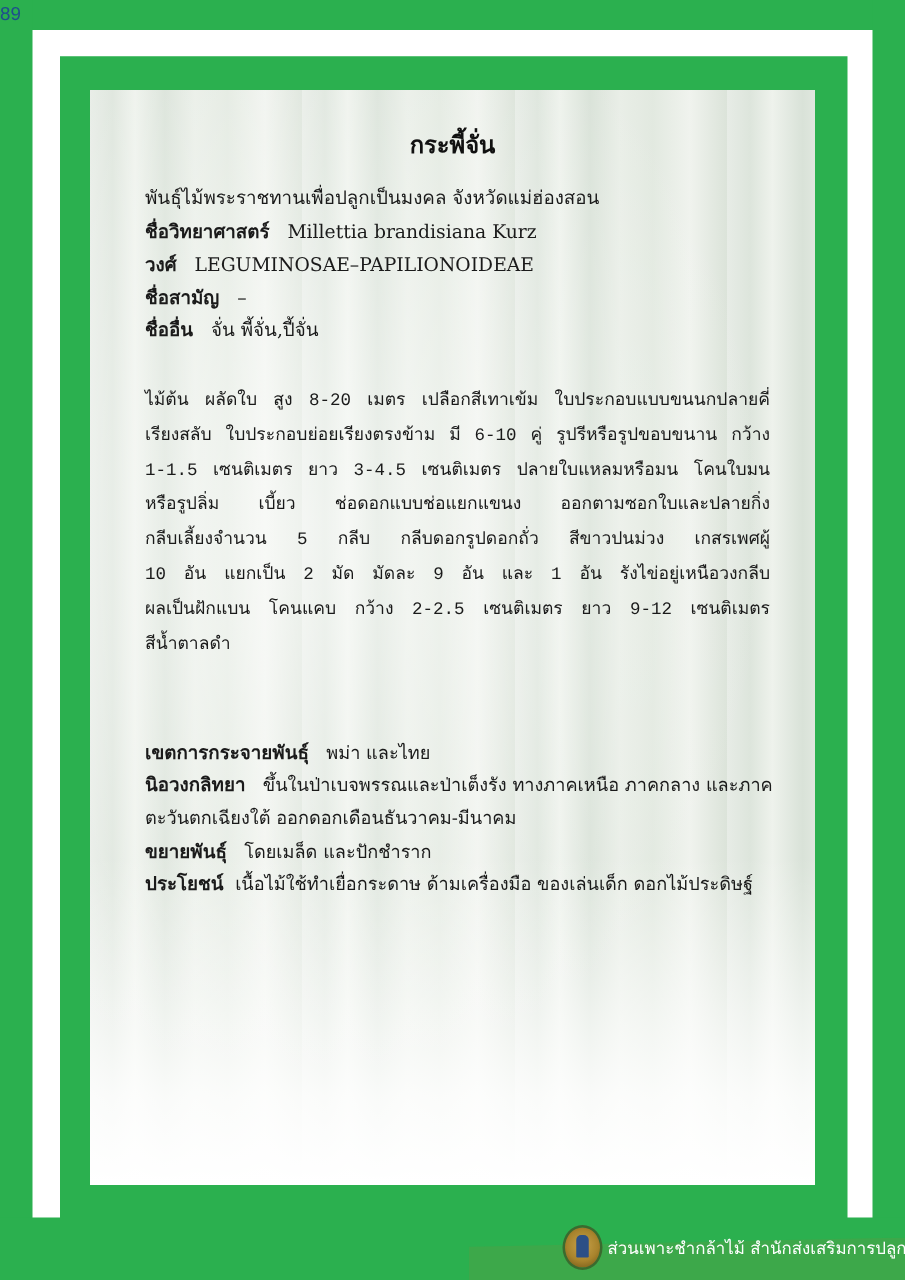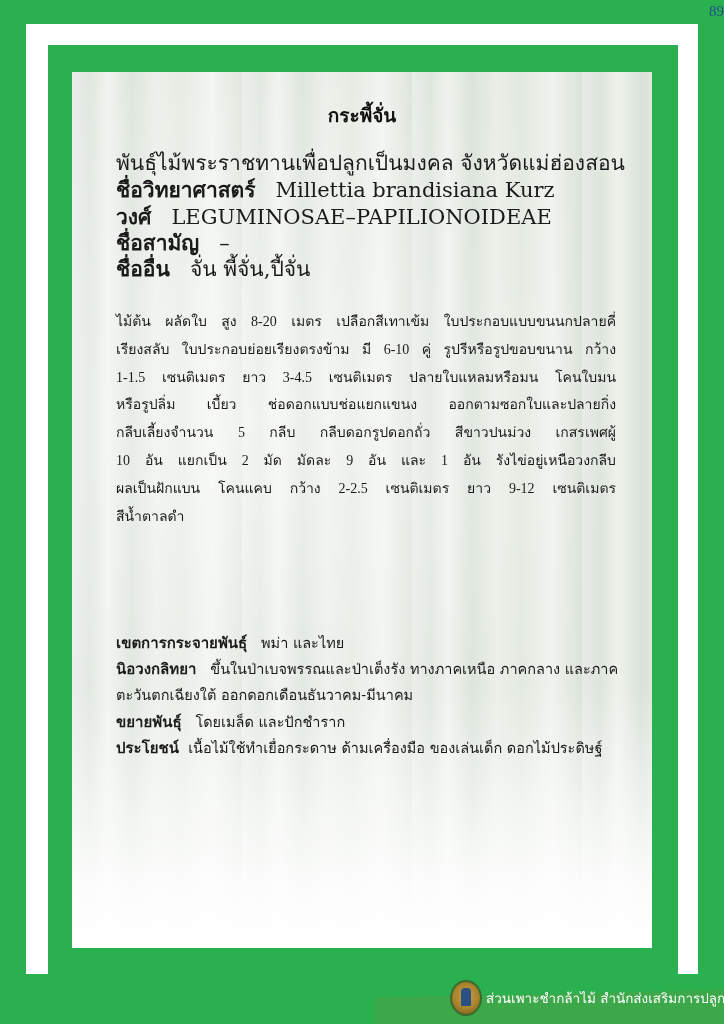--- a/index.html
+++ b/index.html
@@ -7,22 +7,22 @@
     width: 724px; height: 1024px; position: relative; overflow: hidden;
     background: #ffffff;
     font-family: "DejaVu Serif", serif;
   }
   .outer-band { position: absolute; background: #2bb04f; }
   .top-band { left: 0; top: 0; width: 724px; height: 24px; }
   .left-band { left: 0; top: 0; width: 26px; height: 1024px; }
   .right-band { right: 0; top: 0; width: 26px; height: 1024px; }
   .bottom-band { left: 0; bottom: 0; width: 724px; height: 50px; }
   .page-number {
-    position: absolute; left: 0; top: 3px; width: 724px; text-align: right;
-    color: #1f4f8c; font-size: 15px; font-family: Liberation Serif, serif;
+    position: absolute; left: 0; top: 3px; width: 724px; text-align: left;
+    color: #1f4f8c; font-size: 15px; font-family: Liberation Sans, sans-serif;
   }
   .inner-frame {
     position: absolute; left: 48px; top: 45px; width: 630px; height: 931px;
     background: #2bb04f;
   }
   .content-panel {
     position: absolute; left: 72px; top: 72px; width: 580px; height: 876px;
     background:
       linear-gradient(180deg, rgba(255,255,255,0.0) 0%, rgba(255,255,255,0.0) 70%, rgba(255,255,255,0.85) 92%, #ffffff 100%),
       repeating-linear-gradient(90deg,
@@ -34,32 +34,32 @@
   .content-panel::after {
     content: ""; position: absolute; left: 0; right: 0; top: 0; bottom: 0;
     background: radial-gradient(ellipse at 30% 40%, rgba(255,255,255,0.55), rgba(255,255,255,0) 65%);
   }
   .text-layer { position: absolute; left: 0; top: 0; width: 100%; z-index: 2; }
   .title {
     position: absolute; left: 0; top: 28px; width: 100%; text-align: center;
     font-family: "DejaVu Sans", sans-serif; font-weight: bold; font-size: 19px; color: #111;
   }
   .line {
-    position: absolute; left: 44px; font-size: 21px; color: #1a1a1a; white-space: nowrap;
+    position: absolute; left: 44px; font-size: 15px; color: #1a1a1a; white-space: nowrap;
   }
   .label { font-weight: bold; }
   .italic { }
   .body-para {
     position: absolute; left: 44px; top: 236px; width: 500px;
-    font-family: Liberation Serif, serif; font-size: 14px; color: #1a1a1a;
+    font-family: Liberation Mono, monospace; font-size: 14px; color: #1a1a1a;
     line-height: 27.8px; text-align: justify;
   }
   .body-para span { display: block; white-space: nowrap; text-align-last: justify; }
   .body-para span.last { text-align-last: left; }
-  .sec-line { position: absolute; left: 44px; font-size: 14.5px; color: #1a1a1a; white-space: nowrap; margin-top: 41px; }
+  .sec-line { position: absolute; left: 44px; font-size: 14.5px; color: #1a1a1a; white-space: nowrap; }
   .sec-line .label { font-size: 15px; }
   .footer-strip {
     position: absolute; left: 375px; top: 990px; width: 349px; height: 34px;
     background: #3da84a;
     clip-path: polygon(0 22%, 100% 0, 100% 100%, 0 100%);
   }
   .footer-content {
     position: absolute; left: 450px; top: 978px; height: 40px;
     display: flex; align-items: center; gap: 4px; z-index: 3;
   }

